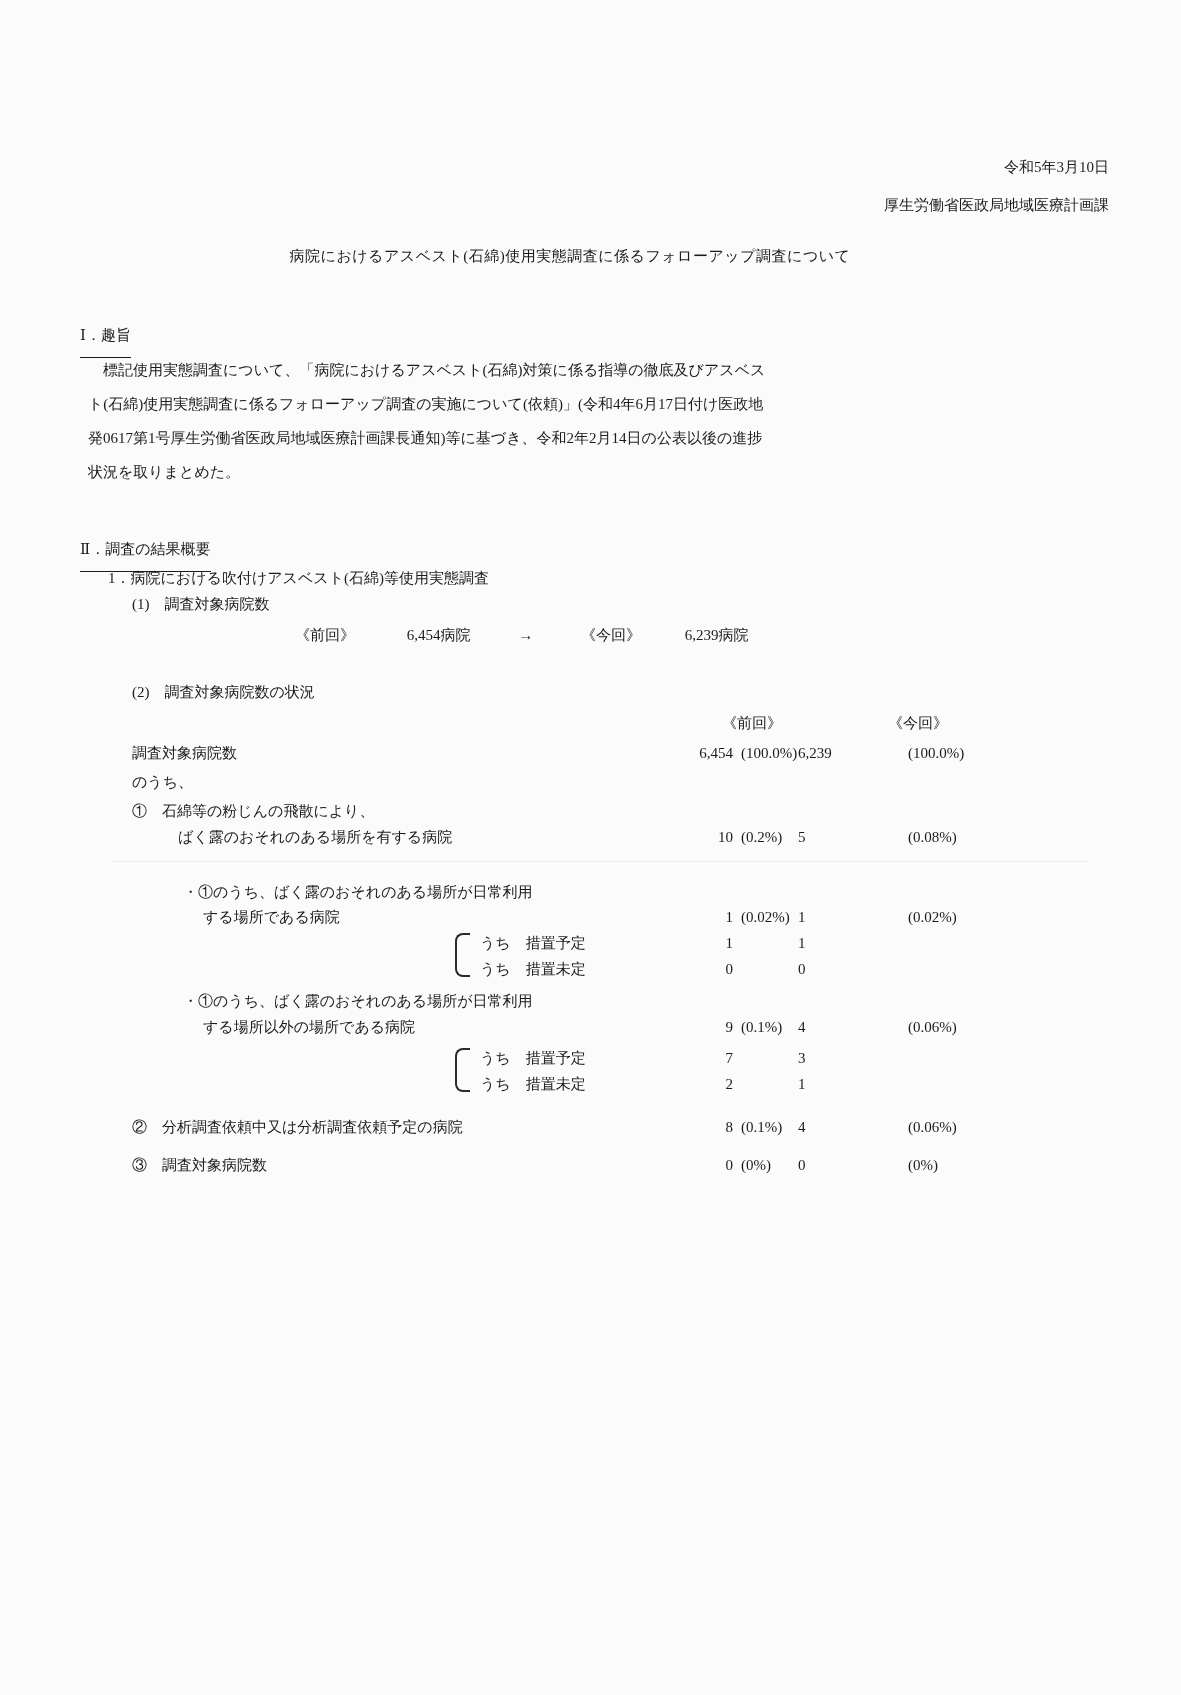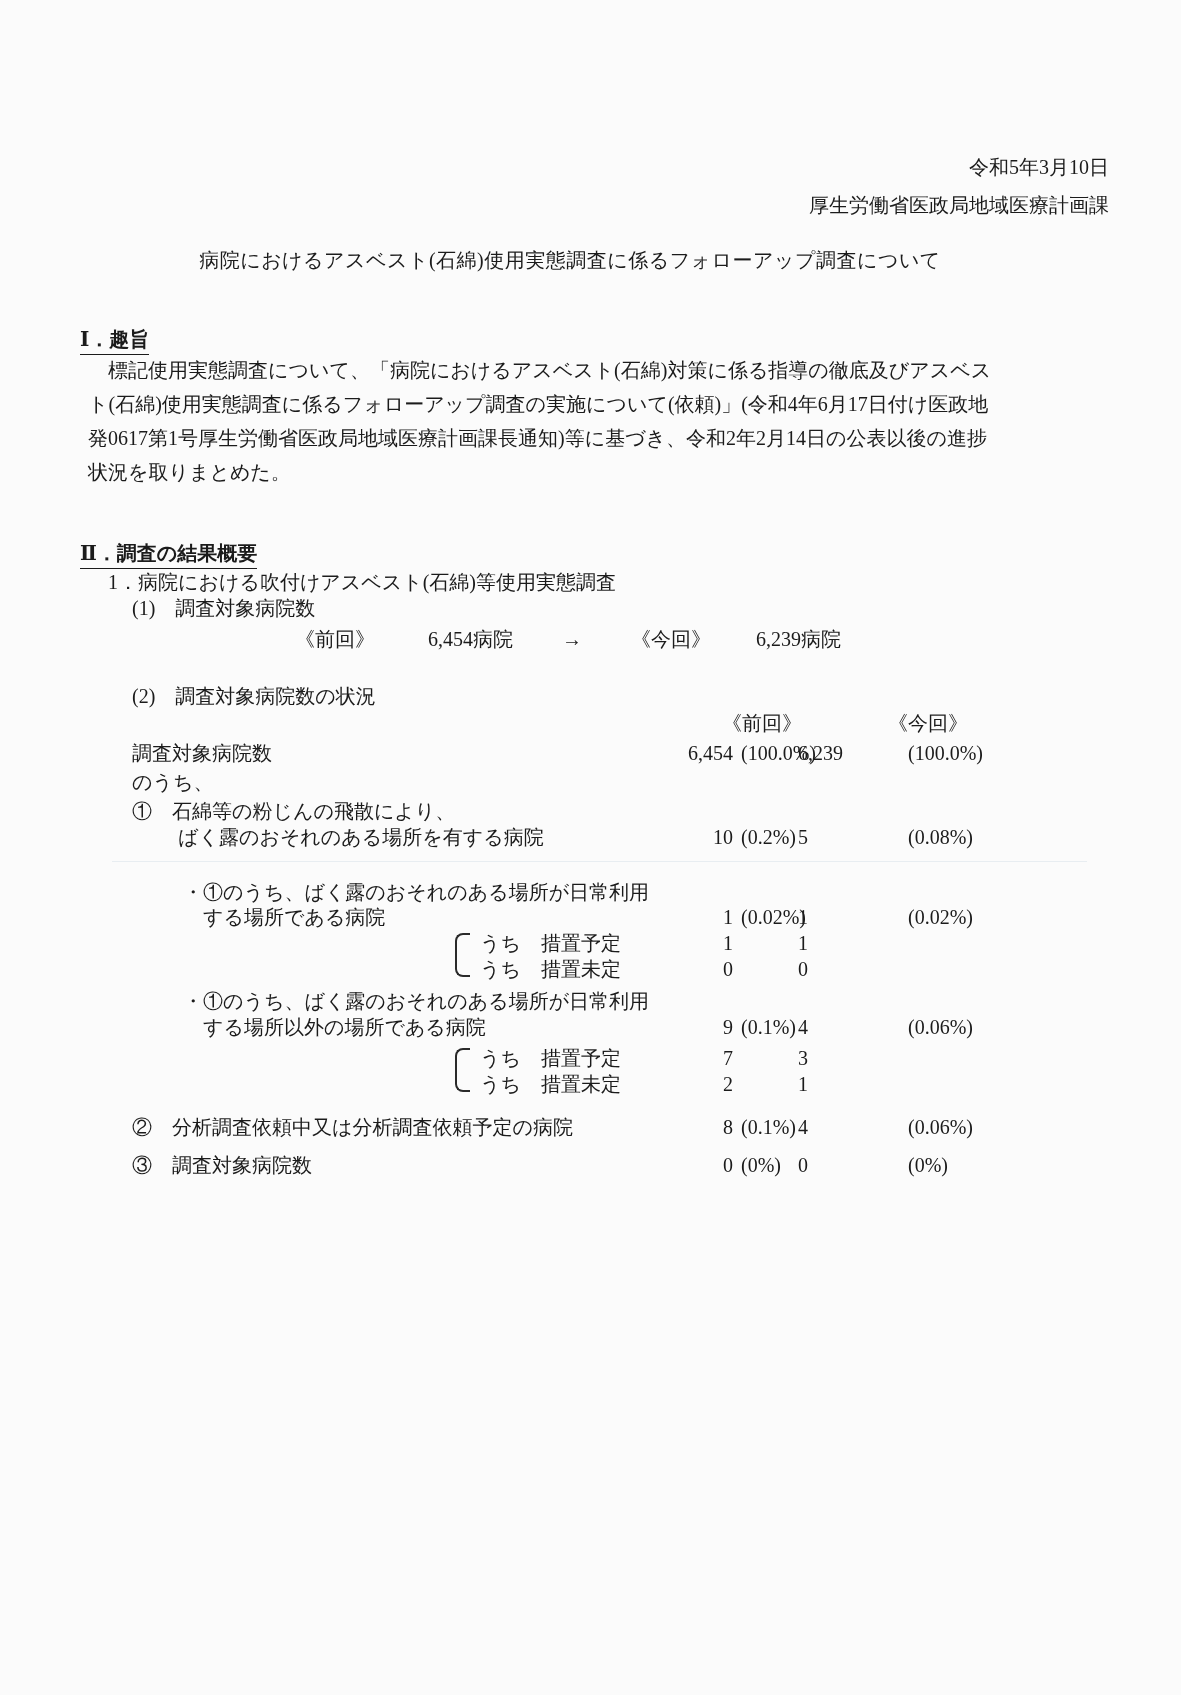--- a/index.html
+++ b/index.html
@@ -1,25 +1,25 @@
 <!DOCTYPE html>
 <html><head>
 <meta charset="utf-8">
 <style>
   html,body{margin:0;padding:0;}
   body{background:#fbfbfb;}
   .page{
     position:relative;width:1181px;height:1695px;background:#fbfbfb;
     font-family:"Liberation Serif","DejaVu Serif",serif;
-    font-size:20px;color:#1b1b1b;overflow:hidden;
+    font-size:15px;color:#1b1b1b;overflow:hidden;
   }
   .hdr{position:absolute;top:148px;right:72px;text-align:right;line-height:38px;}
   .title{position:absolute;top:247px;left:40px;width:1060px;text-align:center;letter-spacing:.5px;}
   .sec-heading{position:absolute;left:80px;}
-  .sec-heading .u{display:inline-block;border-bottom:1.6px solid #1b1b1b;padding-bottom:1px;font-weight:bold;}
+  .sec-heading .u{display:inline-block;border-bottom:1.6px solid #1b1b1b;padding-bottom:12px;}
   .s1-body{position:absolute;top:353px;left:88px;width:1016px;line-height:34px;text-align:justify;}
   .s1-body .first{text-indent:1em;}
   .s2-item1{position:absolute;top:569px;left:108px;}
   .s2-sub{position:absolute;left:132px;}
   .summary{position:absolute;top:626px;left:295px;white-space:nowrap;}
   .summary span{display:inline-block;}
   .summary .g48{margin-left:48px;} .summary .g44{margin-left:44px;} .summary .g40{margin-left:40px;}
   .tbl{position:absolute;top:708px;left:0;width:1181px;}
   .thead{position:relative;height:30px;line-height:30px;}
   .colp{position:absolute;left:722px;} .colc{position:absolute;left:888px;}

